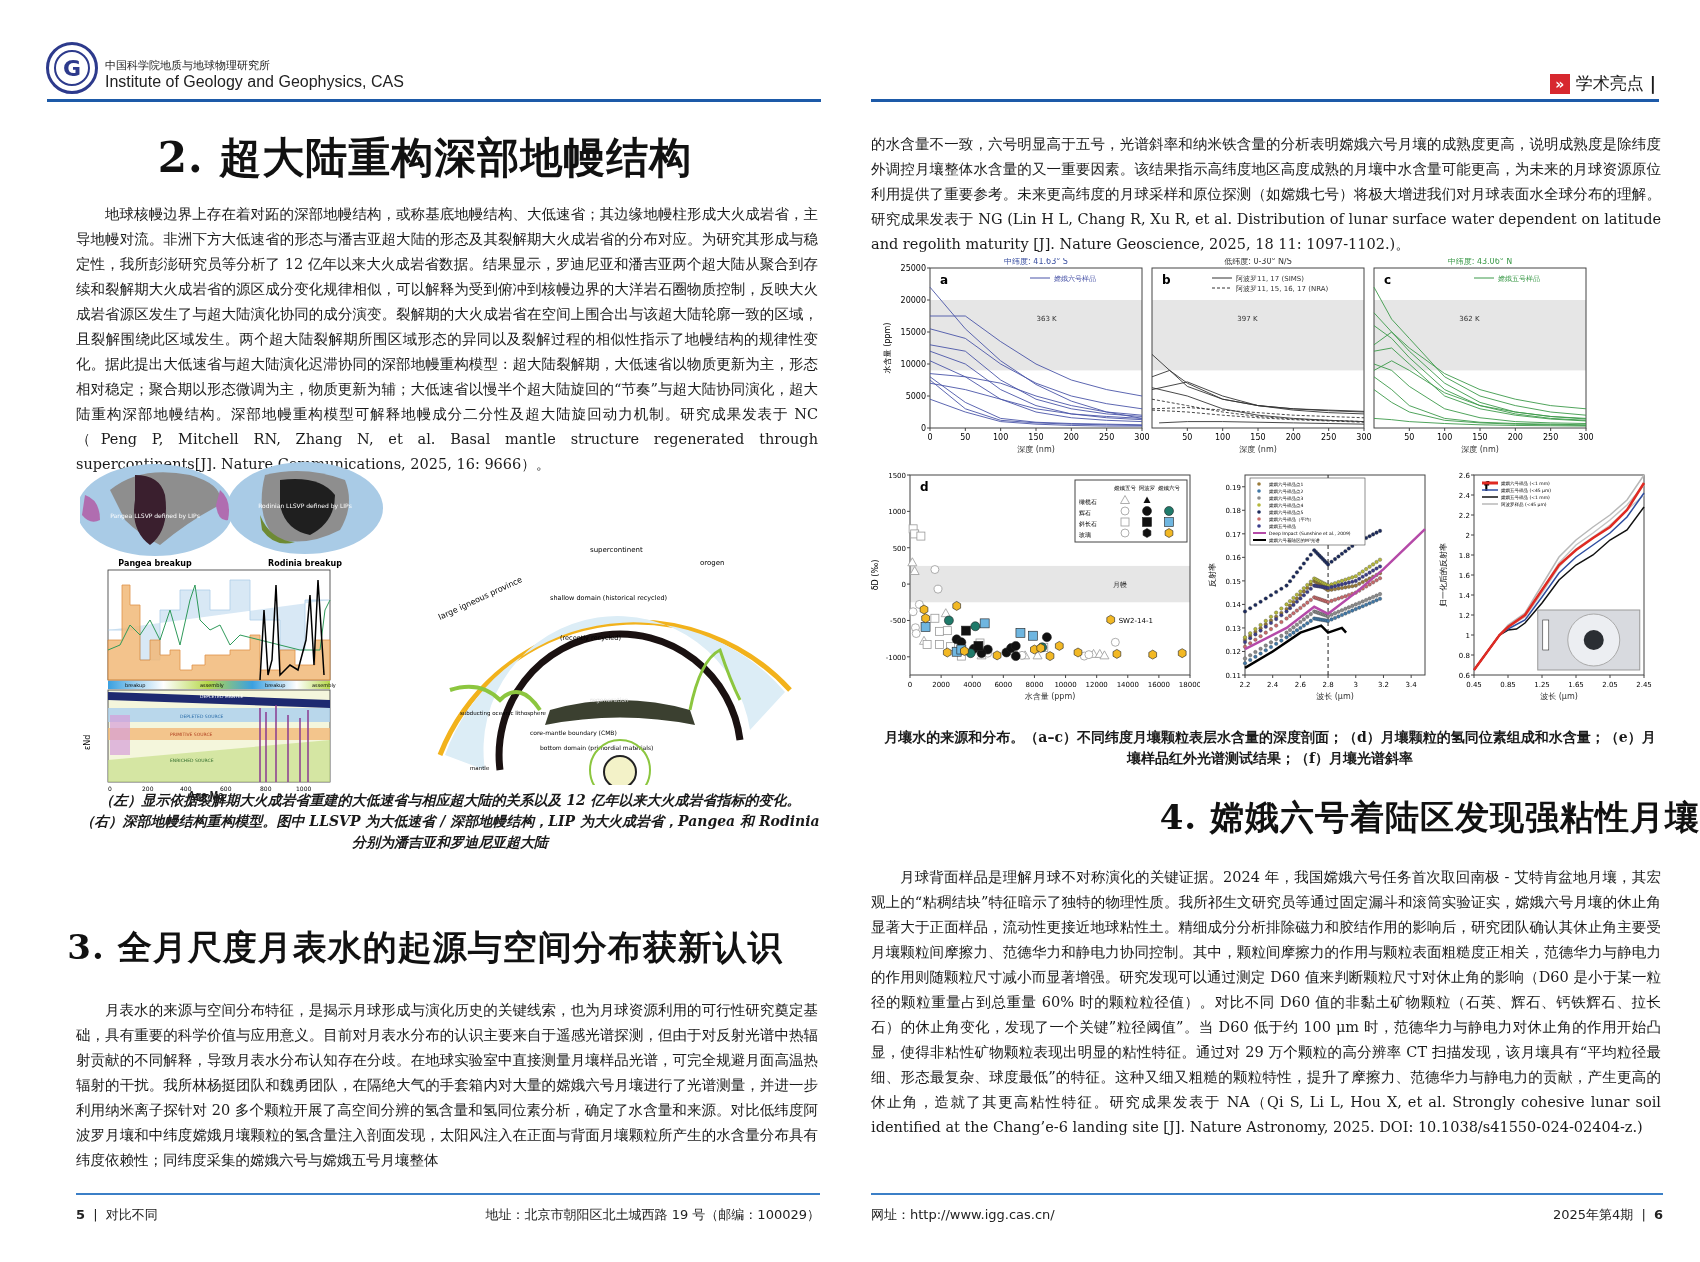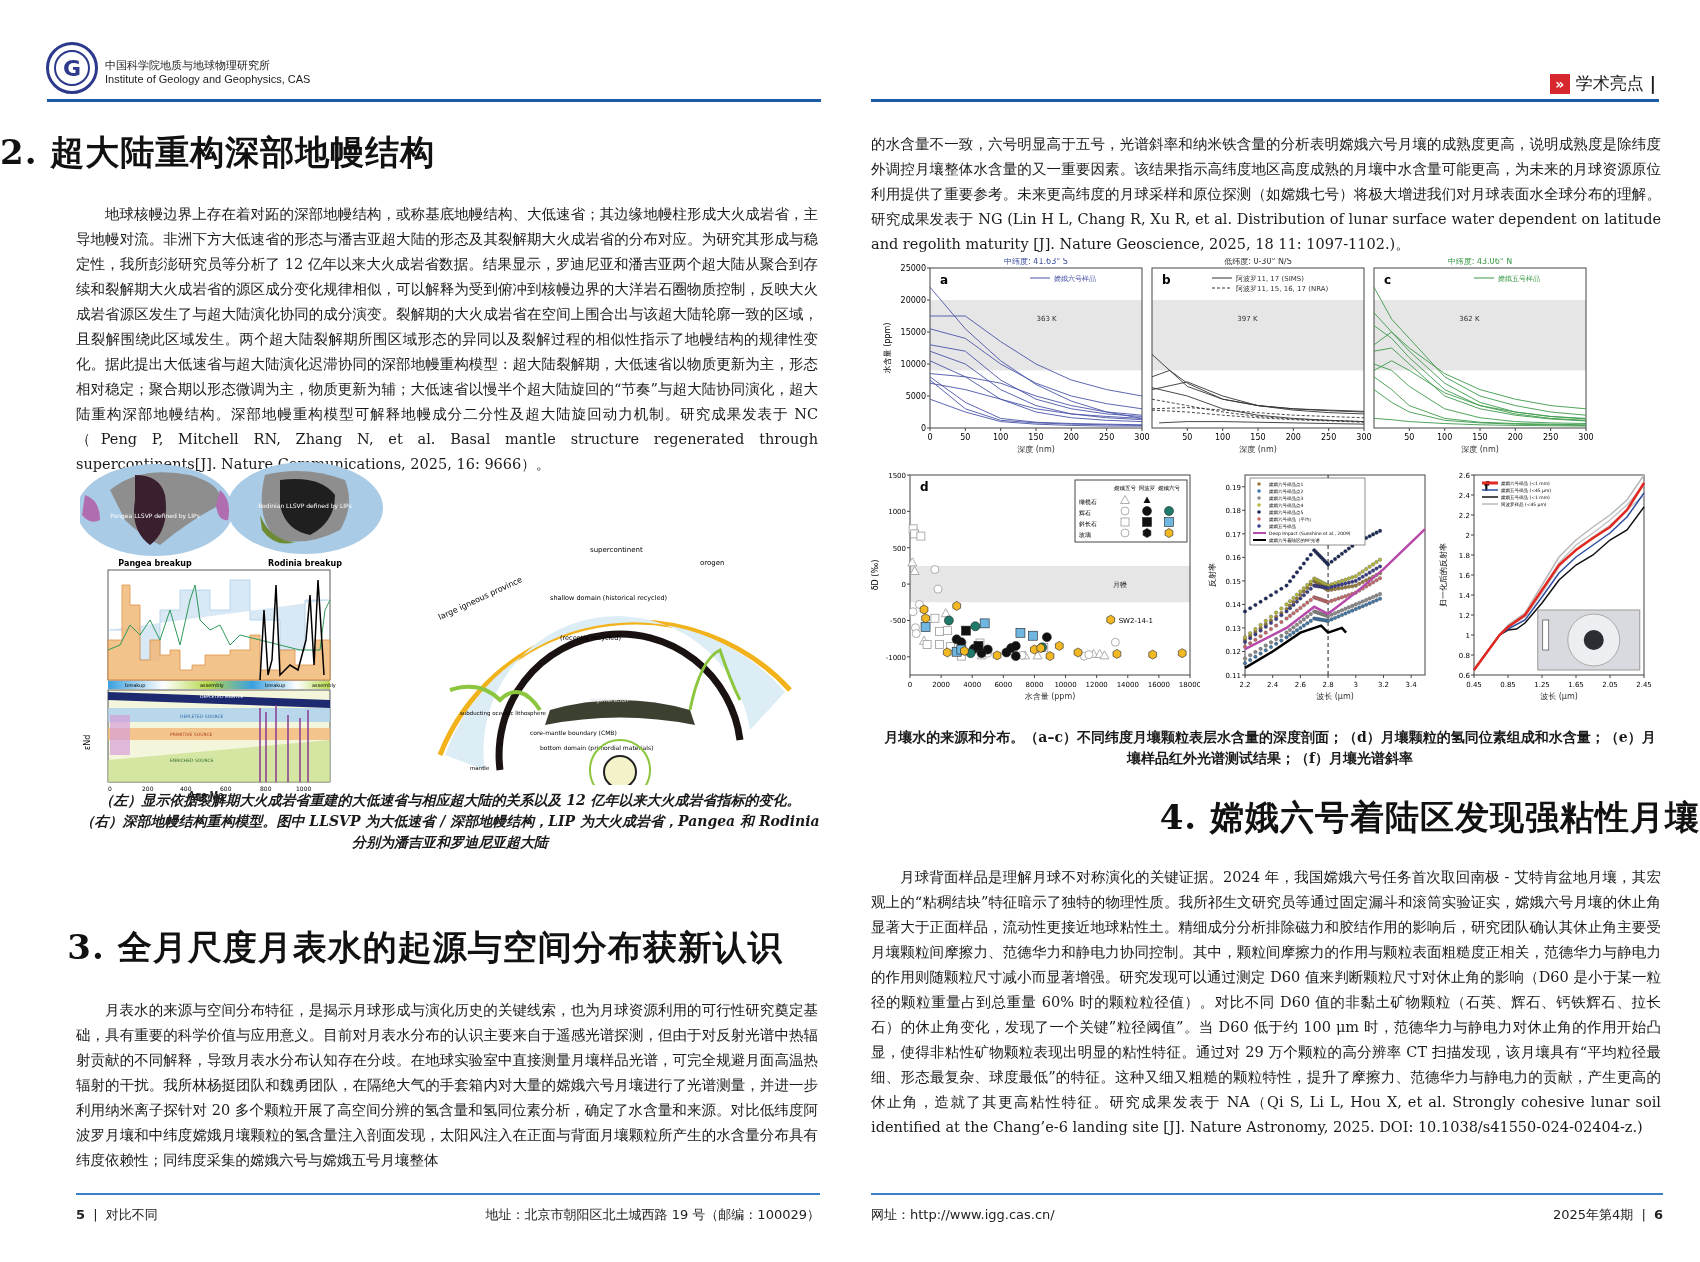--- a/index.html
+++ b/index.html
@@ -5,21 +5,21 @@
   html,body{margin:0;padding:0;background:#fff;}
   body{width:1700px;height:1262px;position:relative;overflow:hidden;font-family:"DejaVu Serif","Liberation Serif",serif;color:#1a1a1a;}
   .page{position:absolute;top:0;height:1262px;}
   .left{left:0;width:850px;}
   .right{left:850px;width:850px;}
   .header-rule{position:absolute;height:3px;background:#1d5aa8;}
   .footer-rule{position:absolute;height:2px;background:#3b7fc7;}
   .logo{position:absolute;left:46px;top:42px;width:52px;height:52px;border-radius:50%;border:3px solid #2d3a8c;box-sizing:border-box;display:flex;align-items:center;justify-content:center;background:#fff;}
   .logo-inner{width:36px;height:36px;border-radius:50%;border:2px solid #2d3a8c;box-sizing:border-box;display:flex;align-items:center;justify-content:center;color:#2d3a8c;font-weight:bold;font-size:22px;font-family:"DejaVu Sans",sans-serif;}
   .inst-cn{position:absolute;left:105px;top:58px;font-size:11px;font-family:"DejaVu Sans",sans-serif;color:#222;}
-  .inst-en{position:absolute;left:105px;top:73px;font-size:11px;font-family:"Liberation Sans",sans-serif;color:#222;}
+  .inst-en{position:absolute;left:105px;top:73px;font-size:16px;font-family:"Liberation Sans",sans-serif;color:#222;}
   h2.sec{position:absolute;margin:0;font-weight:bold;font-family:"DejaVu Serif",serif;color:#111;letter-spacing:1px;}
   .para{position:absolute;font-size:14.5px;line-height:25px;text-align:justify;text-indent:2em;margin:0;}
   .para.noindent{text-indent:0;}
   .caption{position:absolute;font-size:14px;line-height:21px;text-align:center;font-weight:bold;margin:0;}
   .fig{position:absolute;}
   .footer-text{position:absolute;font-size:13px;font-family:"DejaVu Sans",sans-serif;color:#222;}
   .tag{position:absolute;display:flex;align-items:center;gap:6px;font-size:17px;font-family:"DejaVu Sans",sans-serif;}
   .tag-icon{width:20px;height:20px;background:#d7282f;color:#fff;font-size:14px;line-height:20px;text-align:center;font-weight:bold;}
   svg text{font-family:"DejaVu Sans","Liberation Sans",sans-serif;}
 </style>
@@ -27,21 +27,21 @@
 <body>
 
 <div class="page left">
   <div class="logo">
     <div class="logo-inner">G</div>
   </div>
   <div class="inst-cn">中国科学院地质与地球物理研究所</div>
   <div class="inst-en">Institute of Geology and Geophysics, CAS</div>
   <div class="header-rule" style="left:47px;top:99px;width:774px;"></div>
 
-  <h2 class="sec" style="left:0;width:850px;text-align:left;top:130px;font-size:34px;">2. 超大陆重构深部地幔结构</h2>
+  <h2 class="sec" style="left:0;width:850px;text-align:center;top:130px;font-size:42px;">2. 超大陆重构深部地幔结构</h2>
 
   <p class="para" style="left:76px;top:202px;width:742px;">地球核幔边界上存在着对跖的深部地幔结构，或称基底地幔结构、大低速省；其边缘地幔柱形成大火成岩省，主导地幔对流。非洲下方大低速省的形态与潘吉亚超大陆的形态及其裂解期大火成岩省的分布对应。为研究其形成与稳定性，我所彭澎研究员等分析了 12 亿年以来大火成岩省数据。结果显示，罗迪尼亚和潘吉亚两个超大陆从聚合到存续和裂解期大火成岩省的源区成分变化规律相似，可以解释为受到俯冲到核幔边界的大洋岩石圈物质控制，反映大火成岩省源区发生了与超大陆演化协同的成分演变。裂解期的大火成岩省在空间上围合出与该超大陆轮廓一致的区域，且裂解围绕此区域发生。两个超大陆裂解期所围区域形态的异同以及裂解过程的相似性指示了地幔结构的规律性变化。据此提出大低速省与超大陆演化迟滞协同的深部地幔重构模型：超大陆裂解期，大低速省以物质更新为主，形态相对稳定；聚合期以形态微调为主，物质更新为辅；大低速省以慢半个超大陆旋回的“节奏”与超大陆协同演化，超大陆重构深部地幔结构。深部地幔重构模型可解释地幔成分二分性及超大陆旋回动力机制。研究成果发表于 NC（Peng P, Mitchell RN, Zhang N, et al. Basal mantle structure regenerated through supercontinents[J]. Nature Communications, 2025, 16: 9666）。</p>
 
   <div class="fig" style="left:80px;top:460px;width:320px;height:335px;">
     <svg width="320" height="335" viewBox="0 0 320 335">
 
       <ellipse cx="75" cy="50" rx="78" ry="46" fill="#a9cbe6"></ellipse>
       <ellipse cx="225" cy="48" rx="78" ry="46" fill="#a9cbe6"></ellipse>
       <path d="M30,30 Q60,5 110,15 Q145,25 140,45 Q110,60 80,85 Q60,75 45,60 Z" fill="#8e8e8e"></path>
       <path d="M55,15 Q80,15 85,35 Q90,70 70,85 Q50,70 55,40 Z" fill="#3a1f2e"></path>

